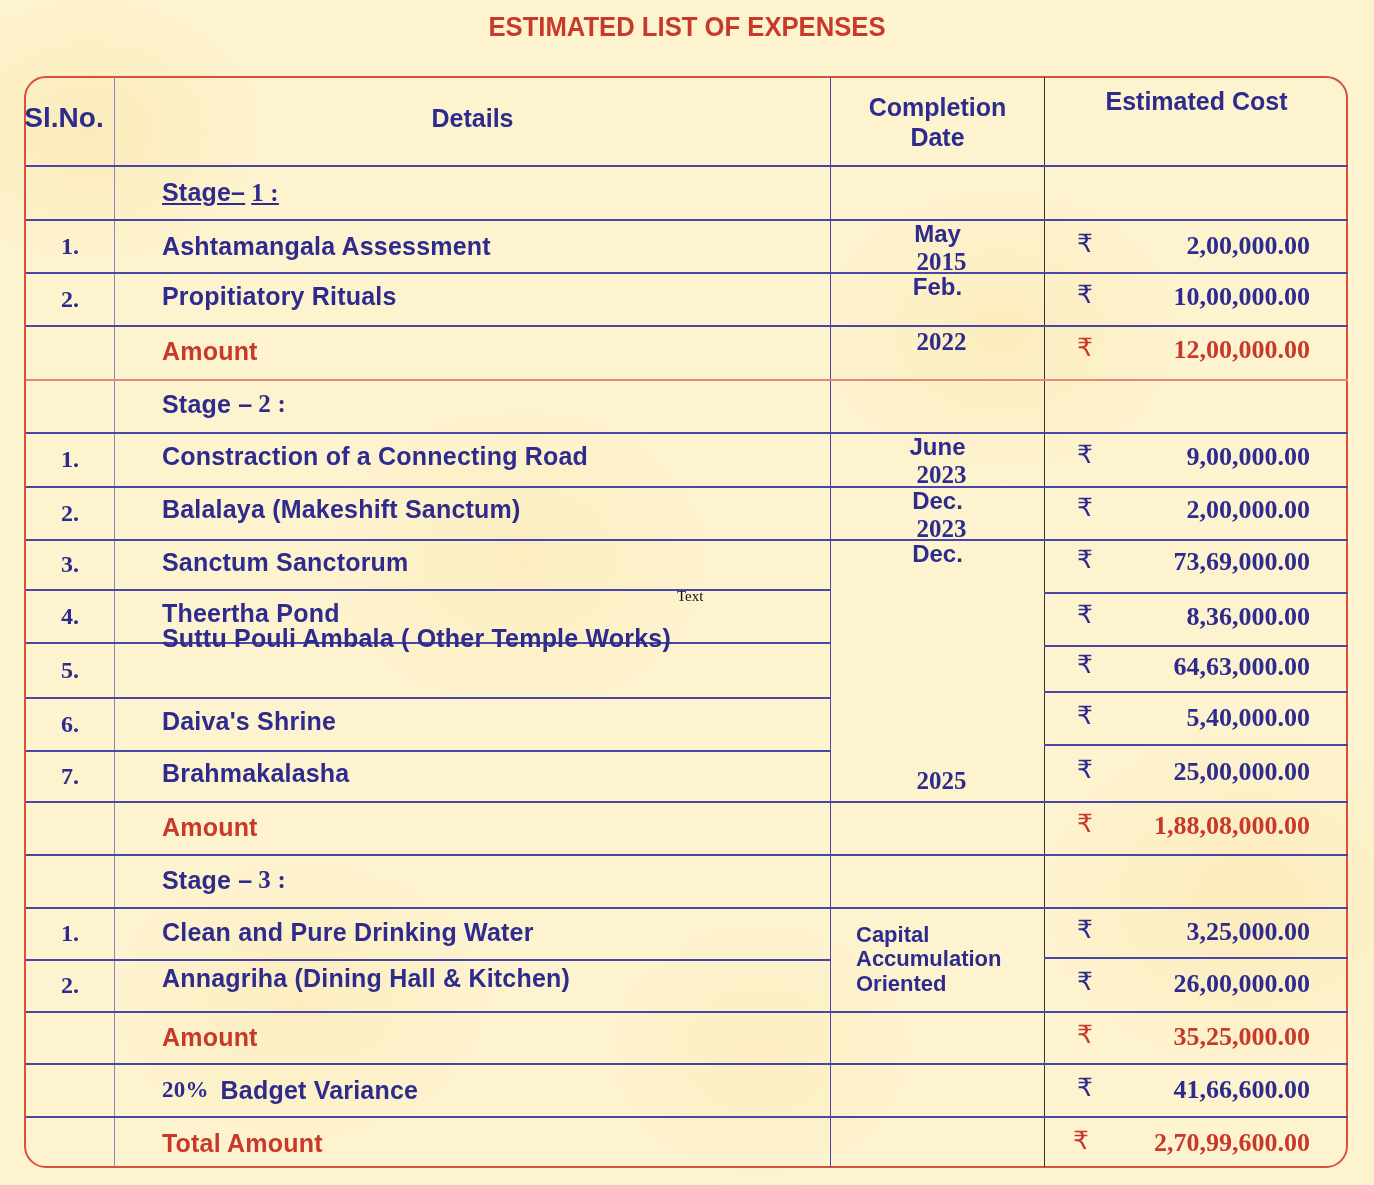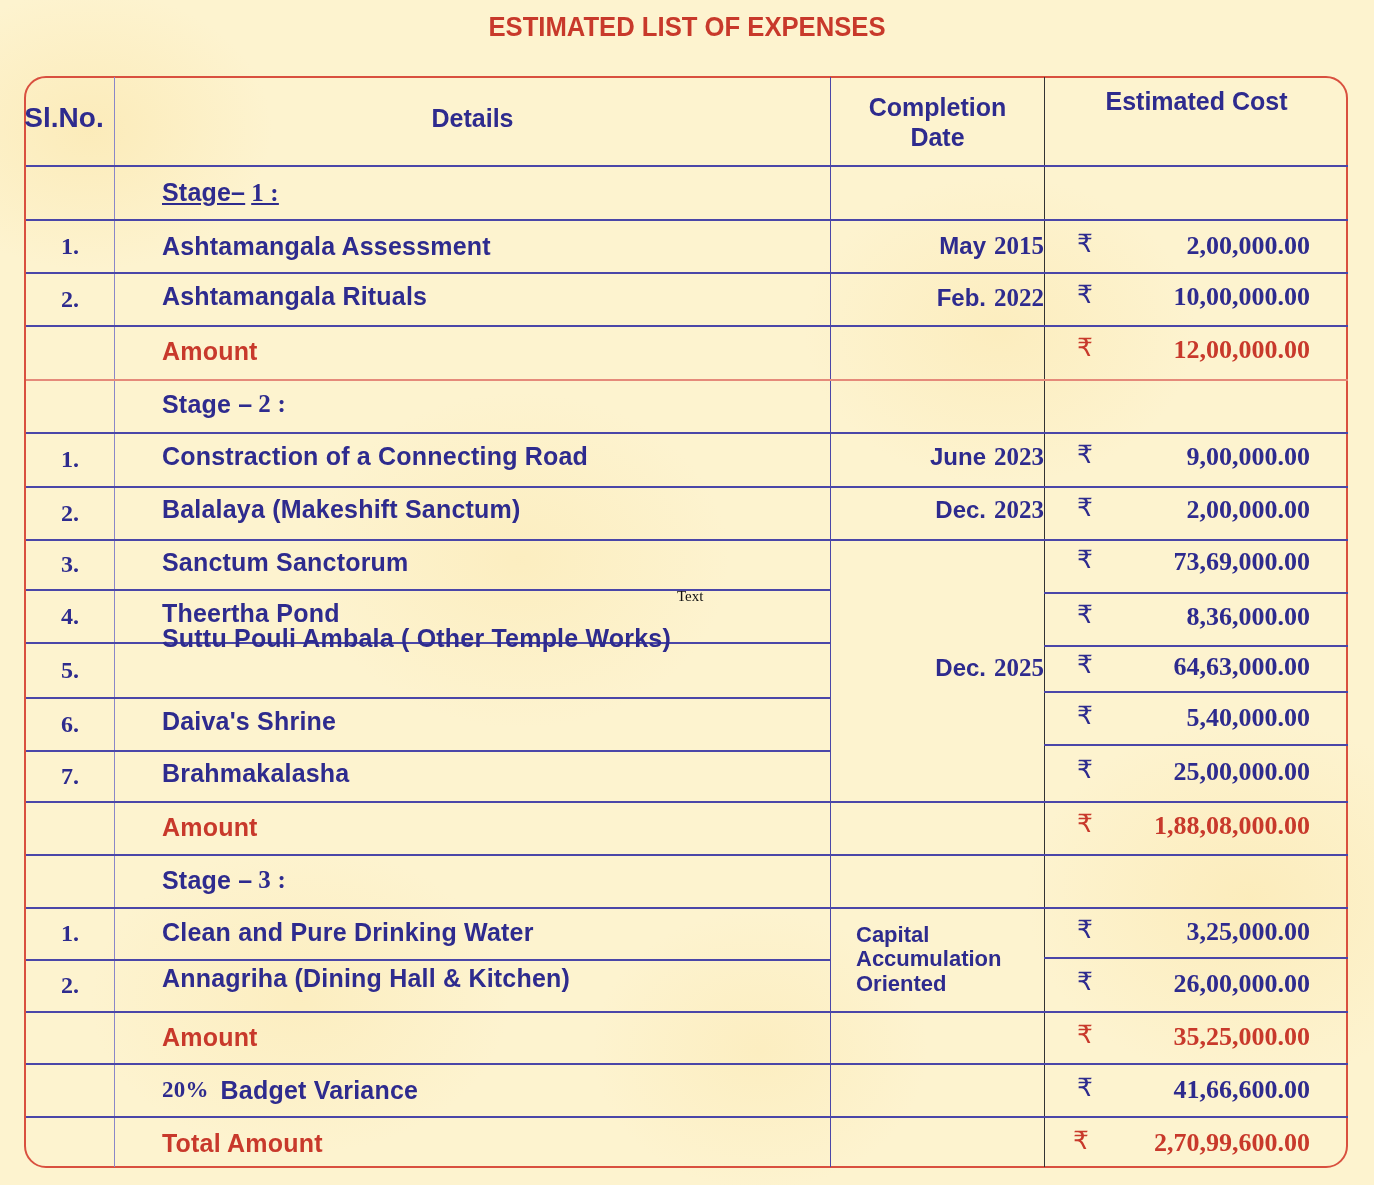--- a/index.html
+++ b/index.html
@@ -24,21 +24,21 @@
     position:absolute; left:24px; top:76px; width:1324px; height:1092px;
     border:2px solid #d9503f; border-radius:22px; box-sizing:border-box;
   }
   .vline { position:absolute; width:1px; }
   .hline { position:absolute; height:2px; }
   .cell { position:absolute; display:flex; align-items:center; box-sizing:border-box; }
   .hdr { color:#2e2b8e; font-weight:bold; font-size:25px; justify-content:center; text-align:center; line-height:1.2; font-family:"Liberation Sans", sans-serif; }
   .sl { justify-content:center; color:#2e2b8e; font-family:"Liberation Serif", serif; font-weight:bold; font-size:24px; }
   .det { padding-left:47px; color:#2e2b8e; font-weight:bold; font-size:25px; font-family:"Liberation Sans", sans-serif; letter-spacing:0.2px; }
   .det.red { color:#c8392b; }
-  .date { justify-content:flex-end; color:#2e2b8e; font-weight:bold; font-size:24px; font-family:"Liberation Sans", sans-serif; }
+  .date { justify-content:space-between; color:#2e2b8e; font-weight:bold; font-size:24px; font-family:"Liberation Sans", sans-serif;flex-direction:column; }
   .date .yr { font-family:"Liberation Serif", serif; font-size:25px; margin-left:8px; }
   .cost { color:#2e2b8e; font-family:"Liberation Serif", serif; font-weight:bold; font-size:26px; }
   .cost.red { color:#c8392b; }
   .cost .rs { position:absolute; left:32px; top:50%; transform:translateY(-58%); font-family:"DejaVu Sans", sans-serif; font-weight:normal; font-size:25px; }
   .cost .amt { position:absolute; right:38px; top:50%; transform:translateY(-50%); }
   .stage-num { font-family:"Liberation Serif", serif; font-size:25px; margin-left:6px; }
   .pct { font-family:"Liberation Serif", serif; font-size:23px; margin-right:12px; }
   .cap { color:#2e2b8e; font-weight:bold; font-size:22px; font-family:"Liberation Sans", sans-serif; line-height:1.1; padding-left:25px; }
   .stray { position:absolute; left:677px; top:588px; font-family:"Liberation Serif", serif; font-size:15px; color:#111; }
 </style>
@@ -96,22 +96,22 @@
 <div class="cell date" style="left:831px;top:220px;width:213px;height:52px;">
   <span>May</span>
     <span class="yr">2015</span>
 </div>
 <div class="cell cost" style="left:1045px;top:220px;width:303px;height:52px;">
   <span class="rs">₹</span>
     <span class="amt">2,00,000.00</span>
 </div>
 
 <div class="cell sl" style="left:26px;top:273px;width:88px;height:52px;">2.</div>
-<div class="cell det" style="left:115px;top:273px;width:715px;height:47px;">Ashtamangala Rituals</div>
-<div class="cell date" style="left:831px;top:273px;width:213px;height:49px;">
+<div class="cell det" style="left:115px;top:273px;width:715px;height:47px;">Propitiatory Rituals</div>
+<div class="cell date" style="left:831px;top:273px;width:213px;height:49px;gap:27px;">
   <span>Feb.</span>
     <span class="yr">2022</span>
 </div>
 <div class="cell cost" style="left:1045px;top:273px;width:303px;height:47px;">
   <span class="rs">₹</span>
     <span class="amt">10,00,000.00</span>
 </div>
 
 <div class="cell det red" style="left:115px;top:326px;width:715px;height:50px;">Amount</div>
 <div class="cell cost red" style="left:1045px;top:326px;width:303px;height:48px;">

